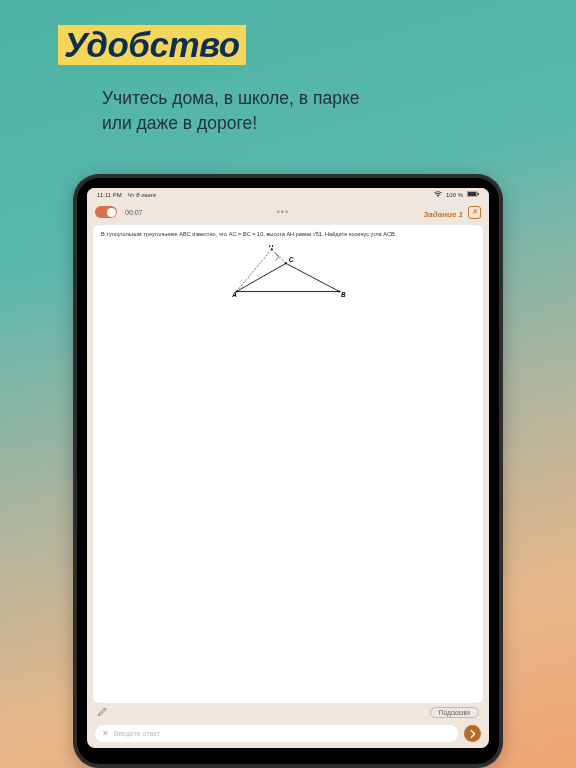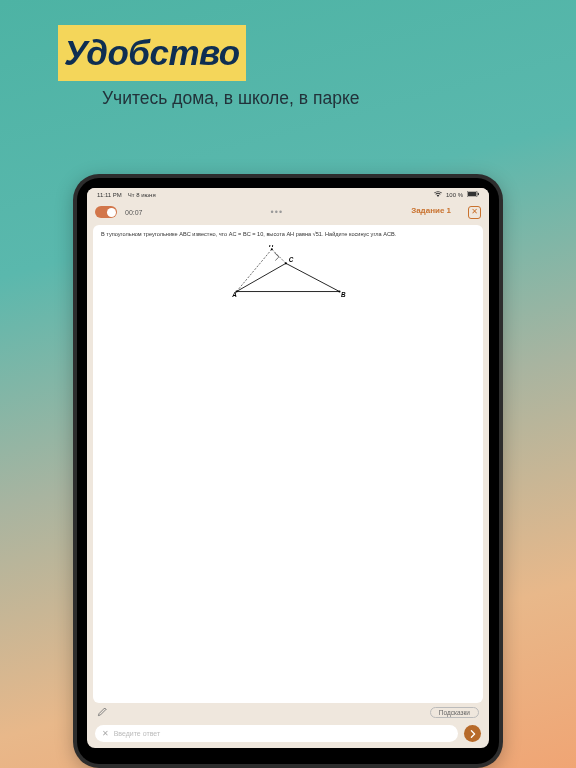--- a/index.html
+++ b/index.html
@@ -8,21 +8,21 @@
     height: 768px;
     overflow: hidden;
     font-family: -apple-system, BlinkMacSystemFont, sans-serif;
     background: linear-gradient(165deg, #4db3a4 0%, #5ab8ad 30%, #a8b4a0 55%, #e8b88a 80%, #f0a574 100%);
     position: relative;
   }
   .headline {
     position: absolute;
     top: 25px; left: 58px;
     background: #f4d65a;
-    padding: 8px 6px;
+    padding: 0 6px;
     font-size: 35px;
     font-weight: 800;
     color: #0e2e52;
     font-style: italic;
     letter-spacing: -0.5px;
   }
   .subhead {
     position: absolute;
     top: 86px; left: 58px;
     font-size: 17.5px;
@@ -80,21 +80,21 @@
     border-radius: 6px;
     position: relative;
   }
   .toggle::after {
     content:""; position:absolute;
     width:9px; height:9px; background:#fff; border-radius:50%;
     top:1.5px; right:1.5px;
   }
   .timer { font-size:7px; color:#555; }
   .dots { font-size:9px; color:#999; letter-spacing:1px; }
-  .right-controls { display:flex; align-items:flex-start; gap:17px; }
+  .right-controls { display:flex; align-items:flex-end; gap:5px;font-style:italic; }
   .task-label { font-size:8px; color:#c9722e; font-weight:600; }
   .close-box {
     width:13px; height:13px; border:1px solid #c9722e; border-radius:3px;
     display:flex; align-items:center; justify-content:center;
     color:#c9722e; font-size:8px; line-height:1;
   }
   .problem-card {
     margin: 2px 6px 0 6px;
     background: #fff;
     border-radius: 6px;
@@ -151,20 +151,21 @@
     display:flex; align-items:center; justify-content:center;
   }
   .submit-btn svg { width:8px; height:8px; }
 </style>
 </head>
 <body>
 
 <div class="headline">Удобство</div>
 <div class="subhead">
   <span>Учитесь дома, в школе, в парке</span><br>
+  <span>или даже в дороге!</span>
 </div>
 
 <div class="tablet">
   <div class="bezel">
     <div class="screen">
 
       <div class="status-bar">
         <div class="status-left">
           <span>11:11 PM</span>
           <span>Чт 8 июня</span>

